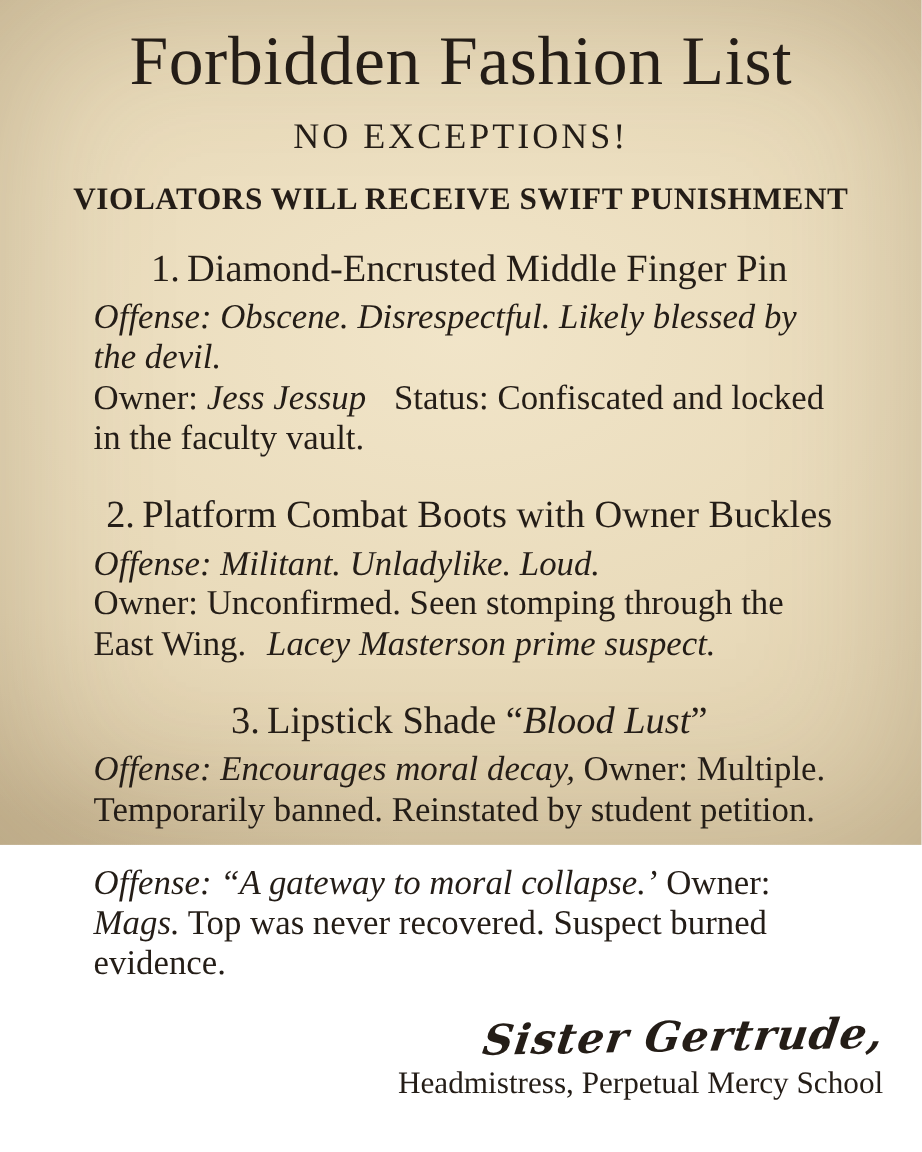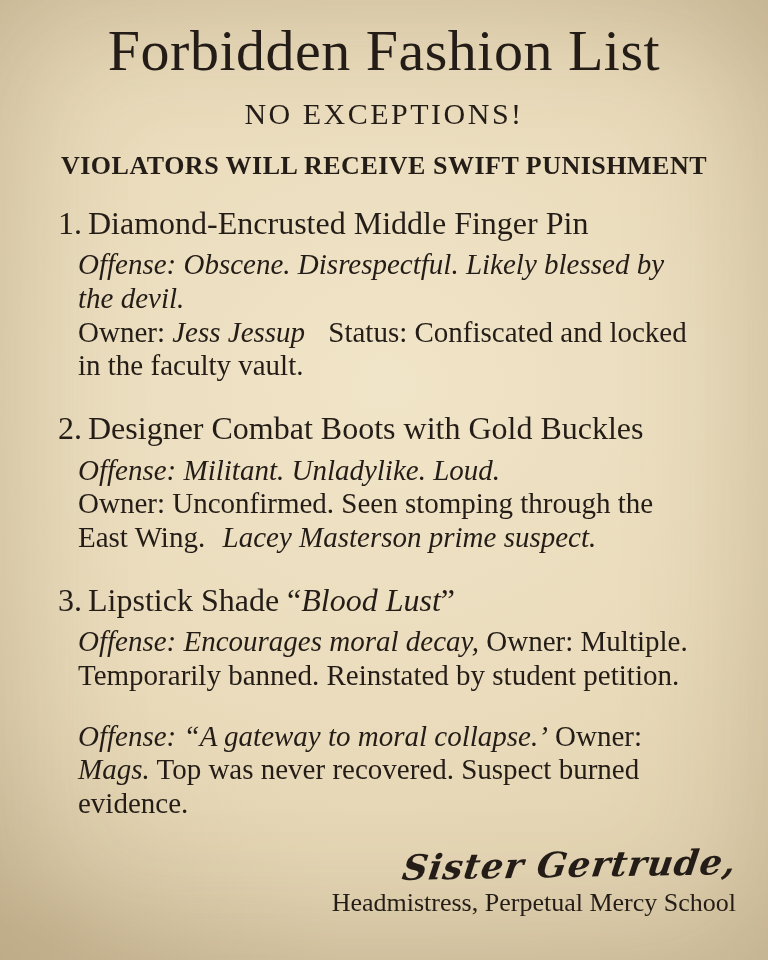--- a/index.html
+++ b/index.html
@@ -5,21 +5,21 @@
   html, body { margin: 0; padding: 0; }
   body {
     width: 768px;
     height: 960px;
     overflow: hidden;
     font-family: "Liberation Serif", serif;
   }
   .poster {
     box-sizing: border-box;
     width: 768px;
-    height: 960px;
+    height: 704px;
     background:
       radial-gradient(ellipse 120% 85% at 50% 40%, rgba(242,230,202,0.95) 0%, rgba(235,221,189,0.85) 45%, rgba(0,0,0,0) 78%),
       radial-gradient(ellipse 60% 40% at 8% 96%, rgba(190,170,135,0.45) 0%, rgba(0,0,0,0) 60%),
       radial-gradient(ellipse 60% 40% at 95% 5%, rgba(196,177,142,0.40) 0%, rgba(0,0,0,0) 60%),
       linear-gradient(#ddcdab, #ddcdab);
     box-shadow: inset 0 0 140px rgba(110,88,55,0.28);
     color: #241d17;
   }
   header { text-align: center; padding-top: 18px; }
   h1.title {
@@ -42,20 +42,21 @@
     font-weight: 700;
     letter-spacing: 0.5px;
   }
   main { padding: 24px 44px 0 78px; }
   section.item { margin: 0 0 27px 0; }
   h2.item-heading {
     margin: 0 0 7px -20px;
     font-size: 32px;
     font-weight: 400;
     line-height: 1.15;
+    text-align: center;
   }
   h2.item-heading .num { margin-right: 6px; }
   p.line {
     margin: 0;
     font-size: 29px;
     line-height: 1.16;
     max-width: 615px;
   }
   em { font-style: italic; margin-top: 18px; }
   .status-gap { margin-left: 0.55em; }
@@ -99,21 +100,21 @@
       </p>
       <p class="line">
         <span>Owner:</span>
         <em>Jess Jessup</em>
         <span class="status-gap">Status:</span>
         <span>Confiscated and locked in the faculty vault.</span>
       </p>
     </section>
 
     <section class="item">
-      <h2 class="item-heading"><span class="num">2.</span><span>Designer Combat Boots with Gold Buckles</span></h2>
+      <h2 class="item-heading"><span class="num">2.</span><span>Platform Combat Boots with Owner Buckles</span></h2>
       <p class="line">
         <em>Offense:</em>
         <em>Militant. Unladylike. Loud.</em>
       </p>
       <p class="line">
         <span>Owner:</span>
         <span>Unconfirmed. Seen stomping through the East Wing.</span>
         <em class="note-gap">Lacey Masterson prime suspect.</em>
       </p>
     </section>

